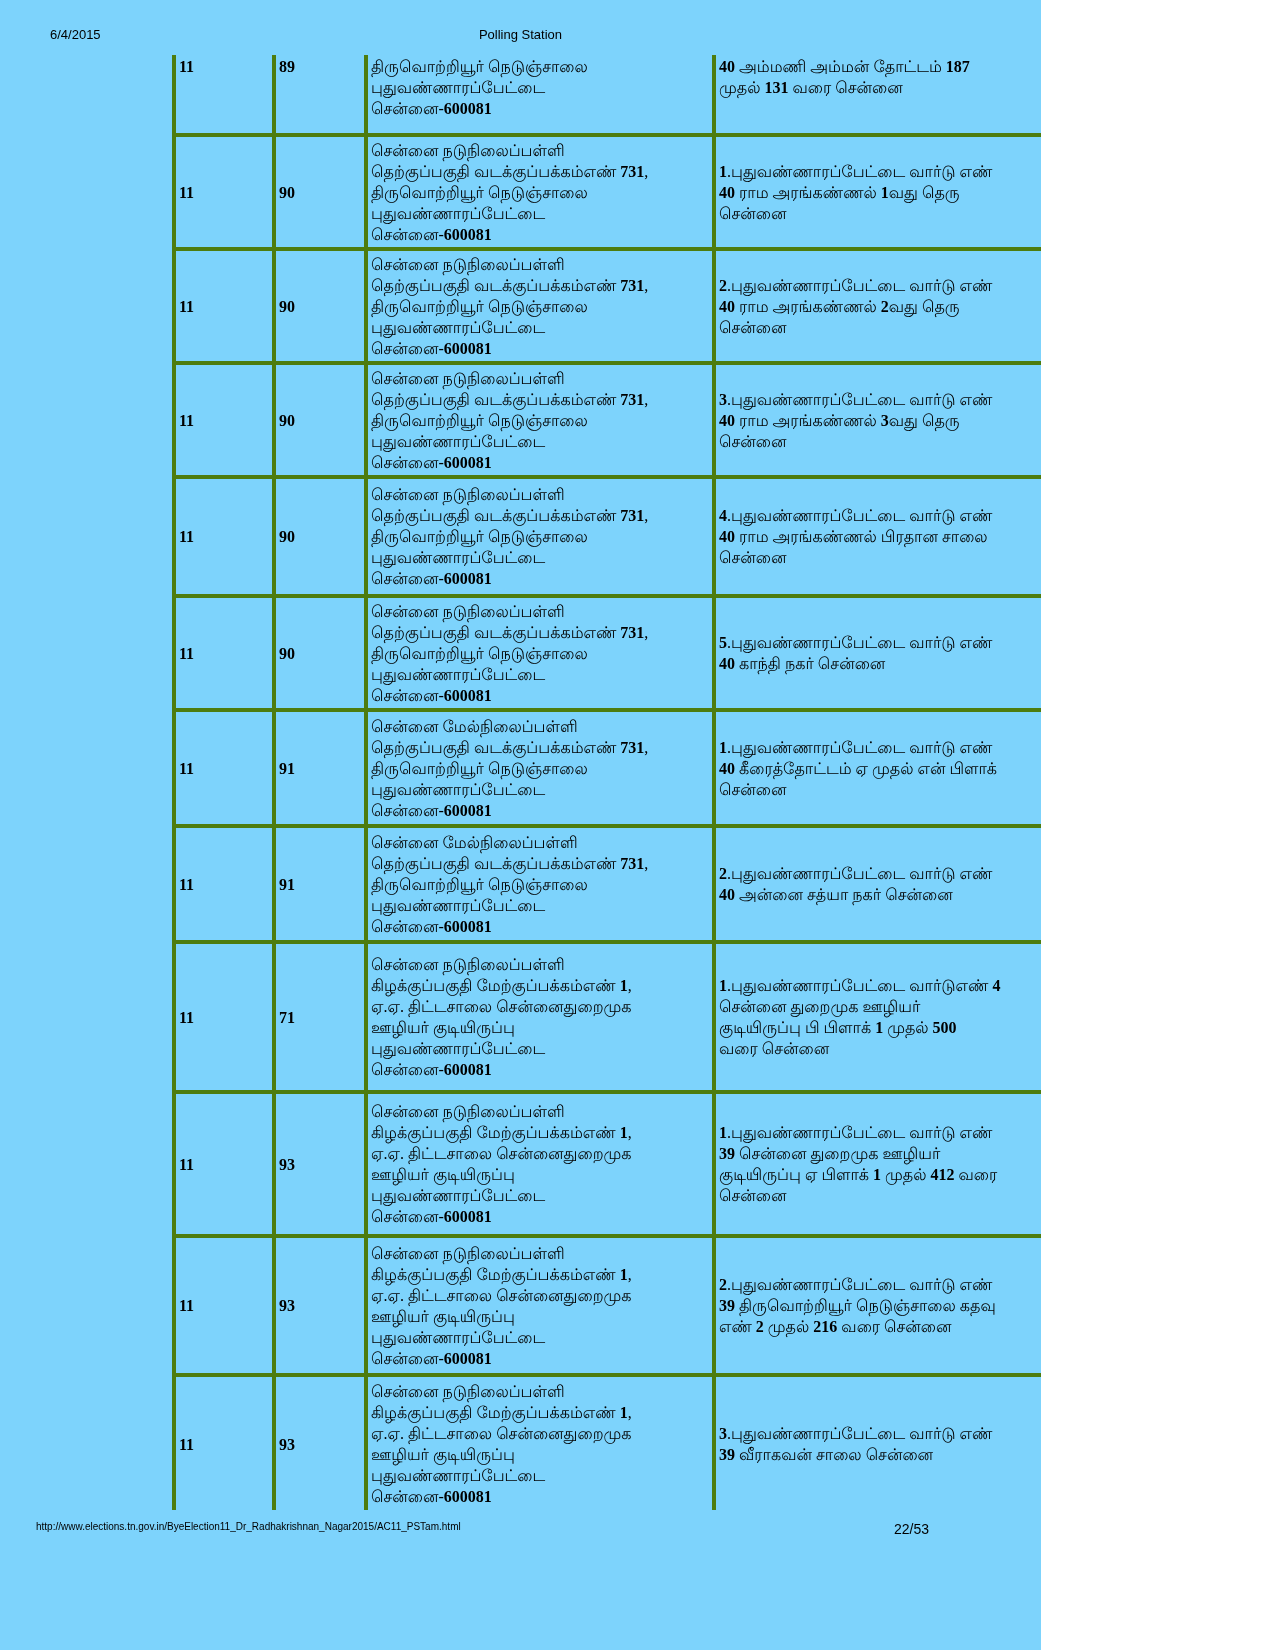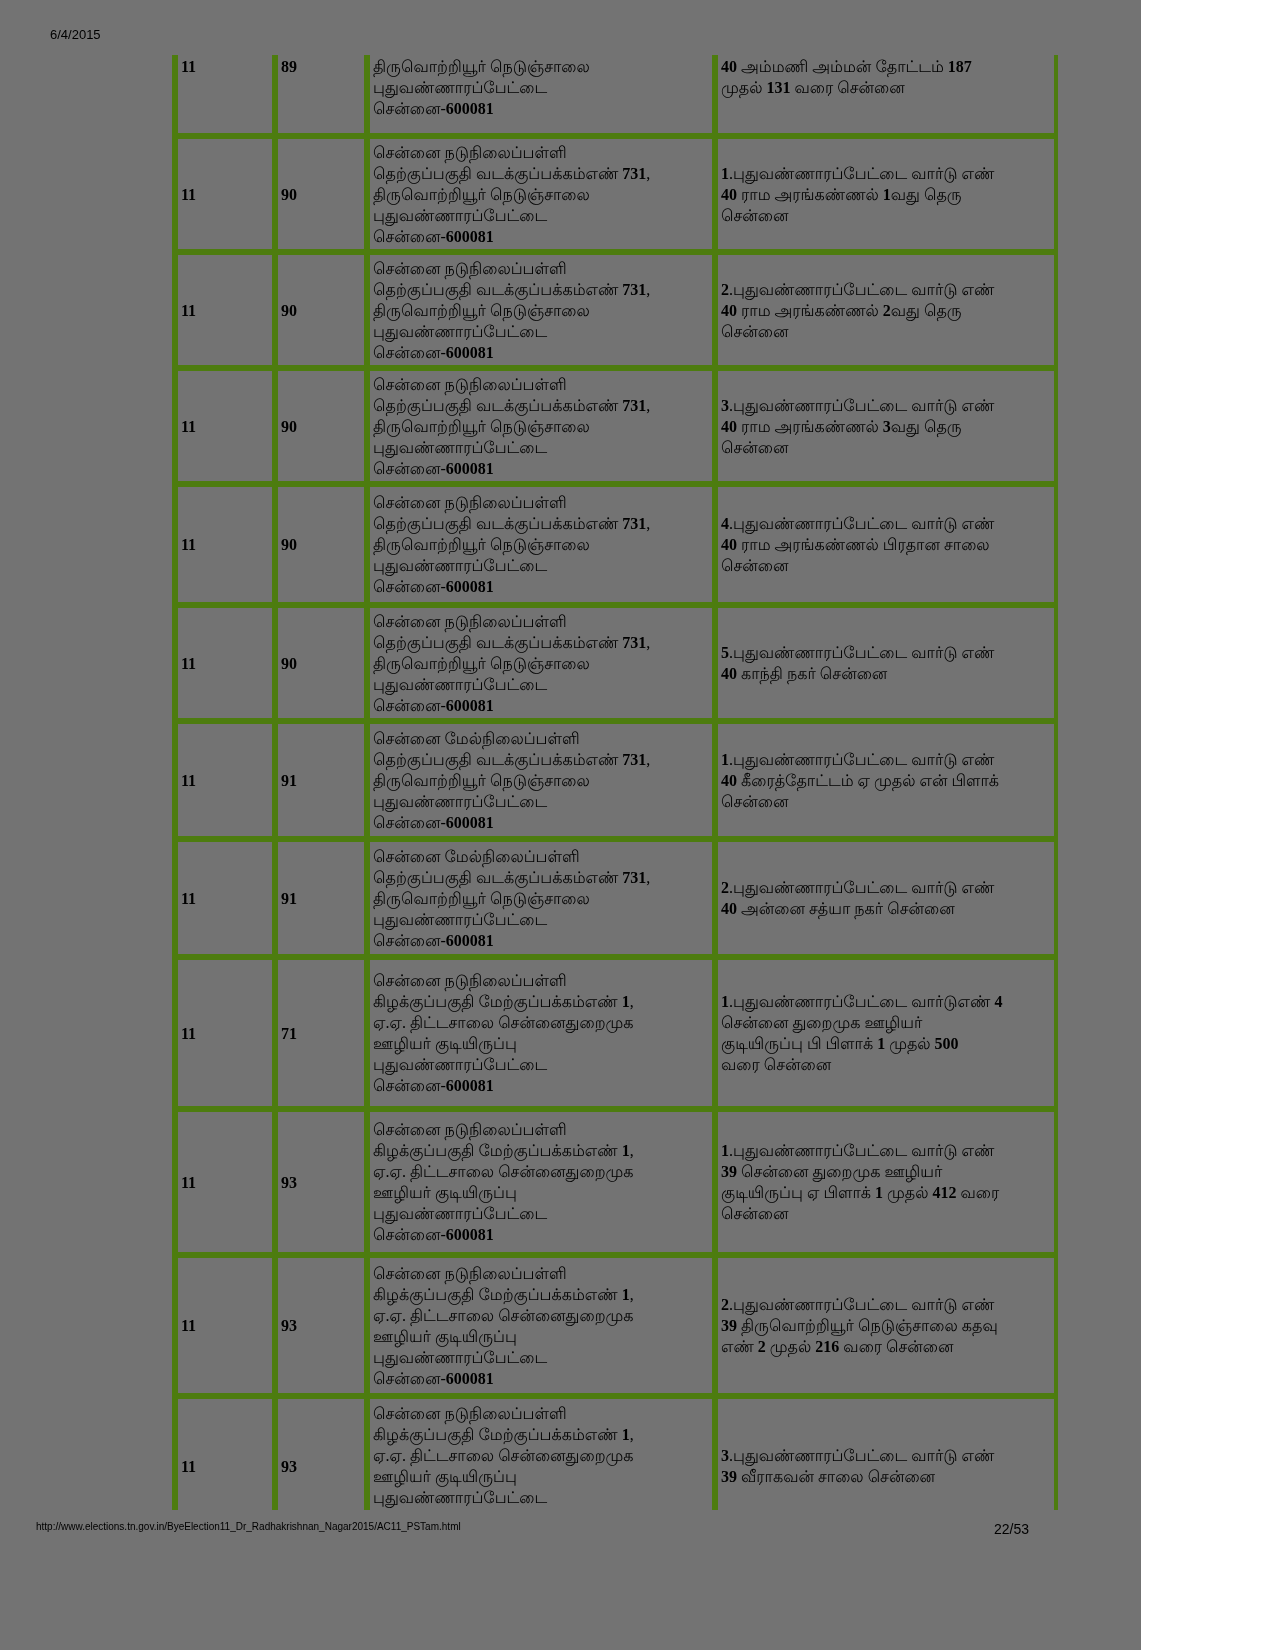--- a/index.html
+++ b/index.html
@@ -1,24 +1,24 @@
 <!DOCTYPE html>
 <html><head>
 <meta charset="utf-8">
 <style>
   html,body{margin:0;padding:0;background:#fff;}
-  .page{position:relative;width:1141px;height:1650px;background:#737373;overflow:hidden;
+  .page{position:relative;width:1041px;height:1650px;background:#7dd3fc;overflow:hidden;
         font-family:"Liberation Sans", sans-serif;color:#000;}
   .header-date{position:absolute;left:50px;top:27px;font-size:13px;}
   .header-title{position:absolute;left:0;top:27px;width:100%;text-align:center;font-size:13px;}
   .table-wrap{position:absolute;left:172px;top:55px;width:886px;height:1455px;overflow:hidden;}
   table{border-collapse:collapse;table-layout:fixed;width:882px;
         font-family:"Liberation Serif", serif;font-size:16px;line-height:21px;color:#000;}
   col.c1{width:100px}col.c2{width:92px}col.c3{width:348px}col.c4{width:342px}
-  td{border:6px solid #4d7c0f;vertical-align:middle;padding:1px 3px;overflow:hidden;word-wrap:break-word;}
+  td{border:4px solid #4d7c0f;vertical-align:middle;padding:1px 3px;overflow:hidden;word-wrap:break-word;}
   td.c1,td.c2{vertical-align:middle;}
   tr.clip-top td{border-top:none;vertical-align:top;}
   tr.clip-bottom td{vertical-align:top;height:170px;border-bottom:none;}
   tr:nth-child(1) td{height:76px;}
   tr:nth-child(2) td,tr:nth-child(3) td,tr:nth-child(4) td,tr:nth-child(6) td{height:108px;}
   tr:nth-child(5) td{height:113px;}
   tr:nth-child(7) td,tr:nth-child(8) td{height:110px;}
   tr:nth-child(9) td{height:144px;}
   tr:nth-child(10) td{height:138px;}
   tr:nth-child(11) td{height:133px;}
@@ -26,20 +26,21 @@
   td b{font-weight:bold;}
   .footer-url{position:absolute;left:36px;top:1521px;font-size:10px;}
   .footer-page{position:absolute;right:112px;top:1521px;font-size:14px;}
 </style>
 </head>
 <body>
 
 <div class="page">
 
   <div class="header-date">6/4/2015</div>
+  <div class="header-title">Polling Station</div>
 
   <div class="table-wrap">
     <table>
       <colgroup>
         <col class="c1">
           <col class="c2">
           <col class="c3">
           <col class="c4">
       </colgroup>
       <tbody>

